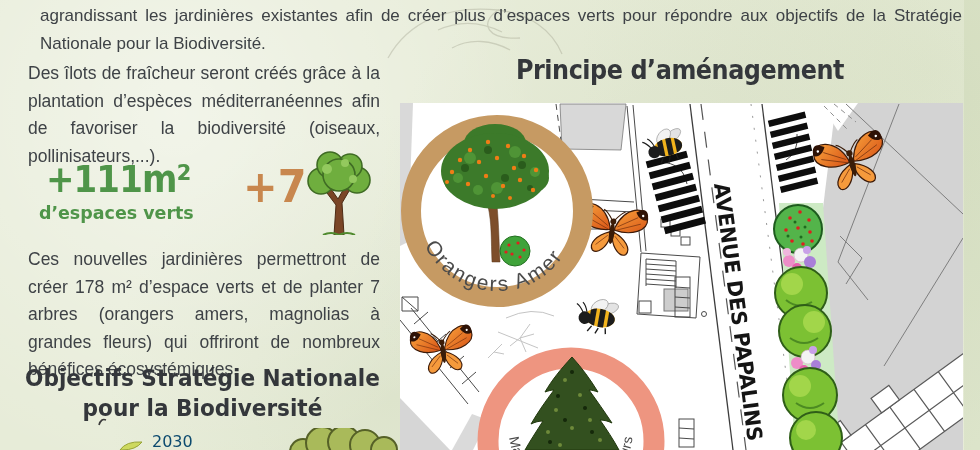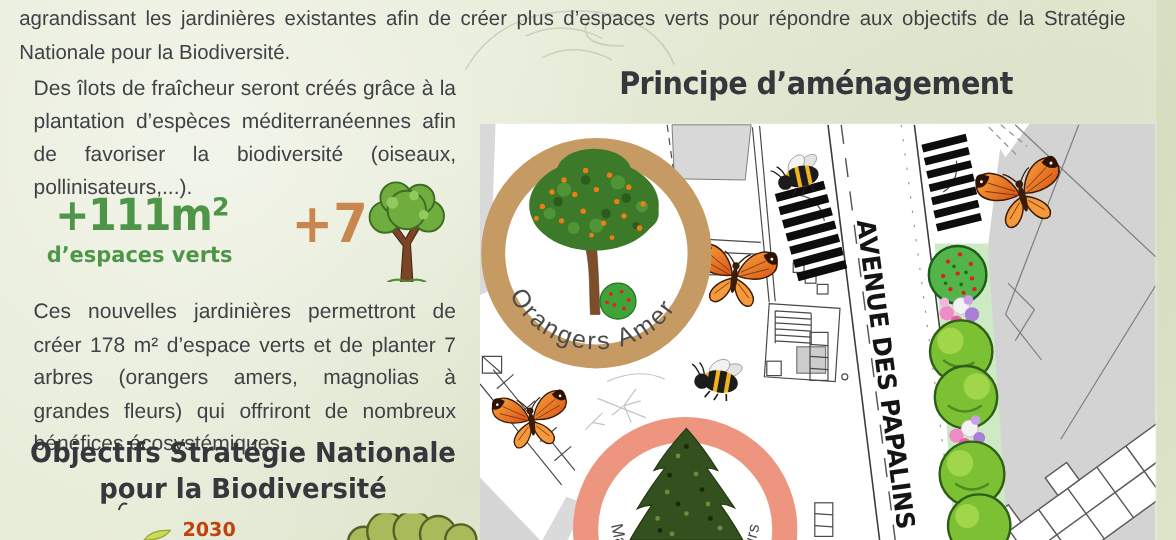--- a/index.html
+++ b/index.html
@@ -7,32 +7,32 @@
     font-family:"Liberation Sans", sans-serif;
     background:#e7ecd8;
     background-image:
       radial-gradient(circle at 18% 25%, rgba(255,255,255,.45), transparent 42%),
       radial-gradient(circle at 72% 55%, rgba(188,200,166,.28), transparent 45%),
       radial-gradient(circle at 40% 88%, rgba(198,209,176,.30), transparent 40%),
       radial-gradient(circle at 95% 15%, rgba(205,216,182,.35), transparent 35%);
   }
   .abs{position:absolute;}
   .body-text{color:#3e4246;font-size:17.5px;line-height:27.5px;text-align:justify;}
-  .intro{left:16px;top:2px;width:922px;font-size:17px;line-height:28px;}
+  .intro{left:40px;top:2px;width:922px;font-size:17px;line-height:28px;}
   .para1{left:28px;top:60px;width:352px;}
   .para2{left:28px;top:246px;width:352px;}
   .stat-green{color:#4f9549;font-weight:bold;font-family:"DejaVu Sans",sans-serif;}
   .stat-area{left:46px;top:158px;font-size:37px;transform:scaleX(.92);transform-origin:left top;letter-spacing:-1px;}
   .stat-area-label{left:30px;top:202px;width:178px;text-align:center;font-size:18px;transform:scaleX(.97);transform-origin:left top;}
   .stat-trees{left:243px;top:160px;font-size:45px;font-weight:bold;color:#c8874e;
     font-family:"DejaVu Sans",sans-serif;transform:scaleX(.92);transform-origin:left top;}
   .objectives{left:10px;top:363px;width:385px;text-align:center;font-weight:bold;
     font-family:"DejaVu Sans",sans-serif;color:#34373b;font-size:23px;line-height:30px;
     transform:scaleX(.94);transform-origin:center top;}
-  .year{left:152px;top:432px;font-size:16px;font-weight:bold;color:#c2410c;font-family:"DejaVu Sans",sans-serif;}
+  .year{left:152px;top:432px;font-size:16px;font-weight:normal;color:#0c4a6e;font-family:"DejaVu Sans",sans-serif;}
   .map-title{left:415px;top:55px;width:530px;text-align:center;font-weight:bold;
     font-family:"DejaVu Sans",sans-serif;color:#34373b;font-size:26px;
     transform:scaleX(.92);transform-origin:center top;letter-spacing:-0.5px;}
   svg{display:block;}
   .edge-shade{right:0;top:0;width:16px;height:450px;background:rgba(186,202,158,.25);}
 </style>
 </head>
 <body>
 
 <svg class="abs" style="left:380px;top:0;width:210px;height:62px" viewBox="0 0 210 62">

